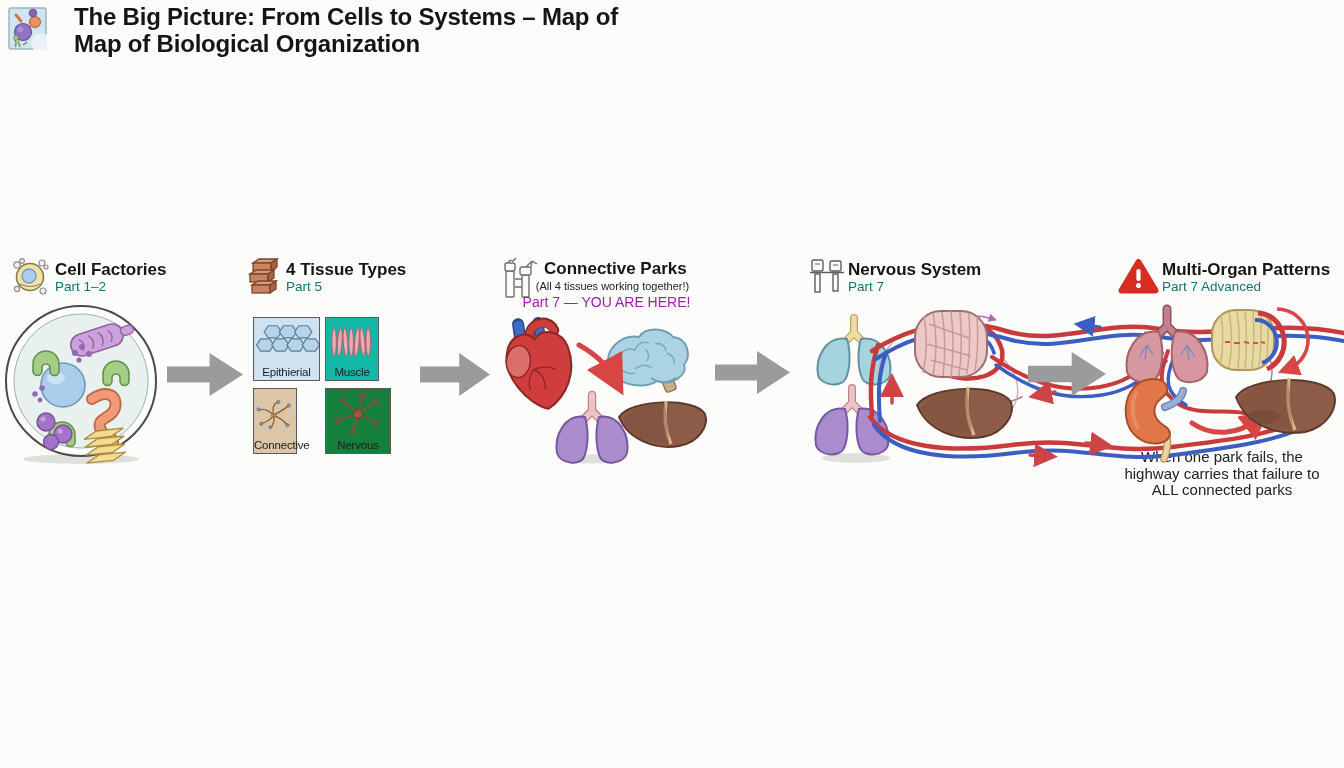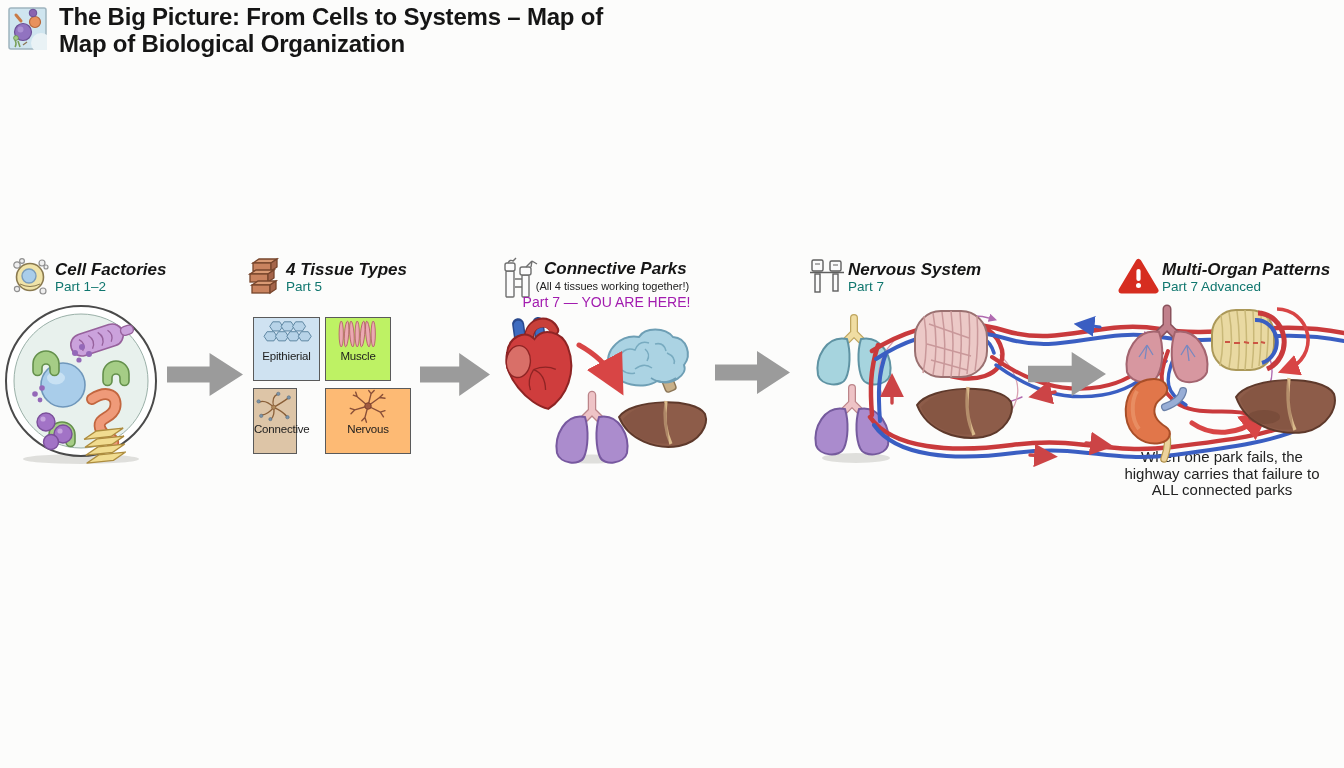--- a/index.html
+++ b/index.html
@@ -2,54 +2,54 @@
 <html><head>
 <meta charset="utf-8">
 <style>
   html,body{margin:0;padding:0;background:#ffffff;}
   #canvas{position:relative;width:1344px;height:768px;background:#fcfcfb;overflow:hidden;
           font-family:"Liberation Sans","DejaVu Sans",sans-serif;color:#1a1a1a;}
   .abs{position:absolute;}
   
   .page-title{font-size:24px;font-weight:700;line-height:27px;letter-spacing:-0.2px;color:#151515;}
   
-  .stage-title{font-size:17px;font-weight:700;color:#151515;line-height:19px;font-style:italic;}
+  .stage-title{font-size:17px;font-weight:700;color:#151515;line-height:19px;}
   .stage-part{font-size:13.5px;color:#0f766e;line-height:16px;}
   .stage3-sub{font-size:11px;color:#222;line-height:16px;text-align:center;}
   .stage3-part{font-size:14px;color:#a21caf;line-height:17px;text-align:center;}
   
   .block-arrow{background:#9b9b9b;z-index:5;
     clip-path:polygon(0% 32%,56% 32%,56% 2%,100% 50%,56% 98%,56% 68%,0% 68%);}
   
   .tissue{position:absolute;border:1.5px solid #5a5a5a;box-sizing:border-box;
           display:flex;flex-direction:column;align-items:stretch;}
   .tissue svg{flex:1 1 auto;display:block;}
   .tissue-label{text-align:center;font-size:11.5px;letter-spacing:-0.2px;color:#1c1c1c;
-                padding-bottom:17px;line-height:13px;}
+                padding-bottom:1px;line-height:13px;}
   .caption{font-size:15px;line-height:16.5px;color:#222;text-align:center;}
   svg{display:block;}
 </style>
 </head>
 <body>
 
 <div id="canvas">
 
   <svg class="abs" style="left:8px;top:7px" width="39" height="43" viewBox="0 0 39 43">
     <rect x="1" y="1" width="37" height="41" rx="2" fill="#cfe5ef" stroke="#9fb4bf" stroke-width="1.5"></rect>
     <circle cx="33" cy="36" r="10" fill="#e9f2f5"></circle>
     <circle cx="15" cy="25" r="8.5" fill="#9173c0" stroke="#6a4f96" stroke-width="1.2"></circle>
     <circle cx="12.5" cy="22.5" r="3" fill="#ab91d3"></circle>
     <circle cx="27" cy="15" r="5.5" fill="#e8915e" stroke="#b5663a" stroke-width="1.2"></circle>
     <circle cx="25" cy="6" r="3.8" fill="#8a64b0" stroke="#6a4f96" stroke-width="1"></circle>
     <path d="M8,8 l5,6" stroke="#c97a45" stroke-width="3" stroke-linecap="round"></path>
     <path d="M7,33 q2,4 0,7 M10,34 l2,6" stroke="#7aa05a" stroke-width="1.6" fill="none"></path>
     <circle cx="8" cy="31" r="2.4" fill="#a5cd86" stroke="#64904c" stroke-width="0.8"></circle>
     <path d="M15,38 l4,-3" stroke="#8a7455" stroke-width="1.2"></path>
   </svg>
-  <div class="abs page-title" style="left:59px;top:3px">
+  <div class="abs page-title" style="left:74px;top:3px">
     <div>The Big Picture: From Cells to Systems – Map of</div>
     <div>Map of Biological Organization</div>
   </div>
 
   <svg class="abs" style="left:10px;top:256px" width="40" height="42" viewBox="0 0 40 42">
     <g stroke="#8f8f8f" fill="#efefef" stroke-width="1.2">
       <circle cx="7" cy="9" r="3.2"></circle>
         <circle cx="12" cy="5" r="2.4"></circle>
       <circle cx="32" cy="7" r="3"></circle>
         <circle cx="36" cy="11" r="2"></circle>
@@ -143,21 +143,21 @@
         <path d="M8,6 l4,-6 h9 l4,6 l-4,6 h-9 z" transform="translate(17,5)"></path>
         <path d="M8,6 l4,-6 h9 l4,6 l-4,6 h-9 z" transform="translate(32,5)"></path>
         <path d="M8,6 l4,-6 h9 l4,6 l-4,6 h-9 z" transform="translate(-5.5,18)"></path>
         <path d="M8,6 l4,-6 h9 l4,6 l-4,6 h-9 z" transform="translate(9.5,18)"></path>
         <path d="M8,6 l4,-6 h9 l4,6 l-4,6 h-9 z" transform="translate(24.5,18)"></path>
         <path d="M8,6 l4,-6 h9 l4,6 l-4,6 h-9 z" transform="translate(39.5,18)"></path>
       </g>
     </svg>
     <div class="tissue-label">Epithierial</div>
   </div>
-  <div class="tissue" style="left:325px;top:317px;width:66px;height:64px;background:#bef264">
+  <div class="tissue" style="left:325px;top:317px;width:54px;height:64px;background:#14b8a6">
     <svg viewBox="0 0 64 42">
       <g fill="#eba9b2" stroke="#b25a68" stroke-width="1.1">
         <ellipse cx="10" cy="21" rx="2.8" ry="17"></ellipse>
         <ellipse cx="17" cy="21" rx="2.8" ry="17" transform="rotate(4 17 21)"></ellipse>
         <ellipse cx="24" cy="21" rx="2.8" ry="17" transform="rotate(-4 24 21)"></ellipse>
         <ellipse cx="31" cy="21" rx="2.8" ry="17"></ellipse>
         <ellipse cx="38" cy="21" rx="2.8" ry="17" transform="rotate(5 38 21)"></ellipse>
         <ellipse cx="45" cy="21" rx="2.8" ry="17" transform="rotate(-5 45 21)"></ellipse>
         <ellipse cx="52" cy="21" rx="2.8" ry="17"></ellipse>
       </g>
@@ -179,21 +179,21 @@
           <circle cx="37" cy="3.5" r="2.6"></circle>
           <circle cx="53" cy="9" r="2.6"></circle>
         <circle cx="51" cy="39" r="2.6"></circle>
           <circle cx="11" cy="37" r="2.6"></circle>
           <circle cx="25" cy="42" r="2.4"></circle>
       </g>
       <circle cx="30" cy="24" r="3.2" fill="#b08a5c" stroke="#8a5f38" stroke-width="1"></circle>
     </svg>
     <div class="tissue-label">Connective</div>
   </div>
-  <div class="tissue" style="left:325px;top:388px;width:86px;height:66px;background:#fdba74">
+  <div class="tissue" style="left:325px;top:388px;width:66px;height:66px;background:#15803d">
     <svg viewBox="0 0 64 44">
       <g stroke="#8a4f38" stroke-width="1.8" fill="none" stroke-linecap="round">
         <path d="M32,22 l-14,-12 m-5,-2 l5,2 m-2,-6 l2,6"></path>
         <path d="M32,22 l15,-11 m4,-4 l-4,4 m7,1 l-7,-1"></path>
         <path d="M32,22 l-17,5 m-6,-2 l6,2 m-5,5 l5,-5"></path>
         <path d="M32,22 l16,8 m6,-2 l-6,2 m4,6 l-4,-6"></path>
         <path d="M32,22 l-4,15 m-4,4 l4,-4 m2,6 l-2,-6"></path>
         <path d="M32,22 l4,-16 m-3,-4 l3,4 m4,-4 l-4,4"></path>
       </g>
       <circle cx="32" cy="22" r="4.2" fill="#a05a40" stroke="#7a3f2c" stroke-width="1.2"></circle>

